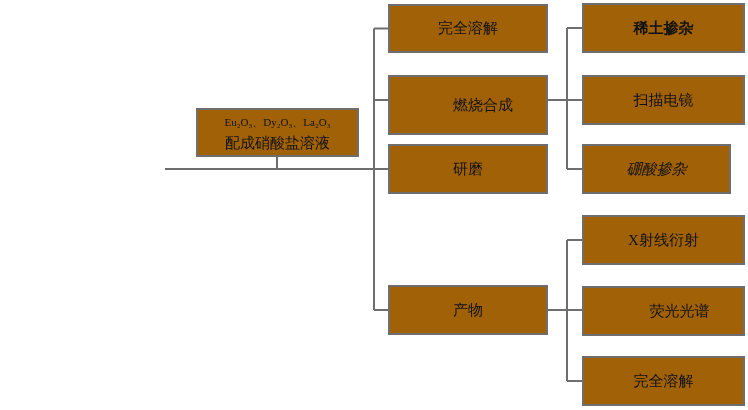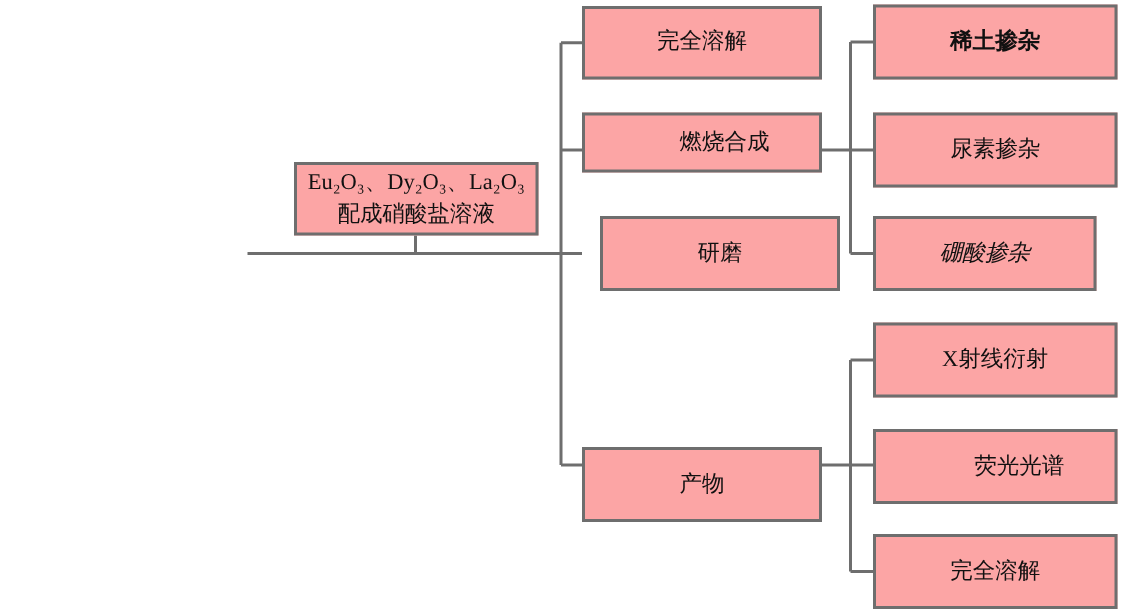--- a/index.html
+++ b/index.html
@@ -20,42 +20,42 @@
     position: absolute;
     left: 0;
     top: 0;
     width: 748px;
     height: 410px;
   }
   .node {
     position: absolute;
     box-sizing: border-box;
     border: 2px solid #6e6e6e;
-    background: #fca5a5;
+    background: #a16207;
     display: flex;
     flex-direction: column;
     align-items: center;
     justify-content: center;
     text-align: center;
     font-size: 15px;
     line-height: 21px;
     color: #111111;
   }
   .node .formula {
-    font-size: 15px;
+    font-size: 11px;
     line-height: 21px;
     white-space: nowrap;
   }
   
   .box-reagents   { left: 3px;   top: 144px; width: 162px; height: 48px; }
   .box-solution   { left: 196px; top: 108px; width: 163px; height: 49px; }
   .box-p1 { left: 388px; top: 4px;   width: 160px; height: 49px; }
-  .box-p2 { left: 388px; top: 75px;  width: 160px; height: 40px; padding-left: 30px; }
-  .box-p3 { left: 388px; top: 144px; width: 160px; height: 50px; margin-left: 12px; }
-  .box-p4 { left: 388px; top: 285px; width: 160px; height: 50px; margin-top: 13px; }
+  .box-p2 { left: 388px; top: 75px;  width: 160px; height: 60px; padding-left: 30px; }
+  .box-p3 { left: 388px; top: 144px; width: 160px; height: 50px; }
+  .box-p4 { left: 388px; top: 285px; width: 160px; height: 50px; }
   .box-d1 { left: 582px; top: 3px;   width: 163px; height: 50px; font-weight: bold; }
   .box-d2 { left: 582px; top: 75px;  width: 163px; height: 50px; }
   .box-d3 { left: 582px; top: 144px; width: 149px; height: 50px; font-style: italic; }
   .box-a1 { left: 582px; top: 215px; width: 163px; height: 50px; }
   .box-a2 { left: 582px; top: 286px; width: 163px; height: 50px; padding-left: 32px; }
   .box-a3 { left: 582px; top: 356px; width: 163px; height: 50px; }
 </style>
 </head>
 <body>
 
@@ -99,21 +99,21 @@
     <div>研磨</div>
   </div>
   <div class="node box-p4">
     <div>产物</div>
   </div>
 
   <div class="node box-d1">
     <div>稀土掺杂</div>
   </div>
   <div class="node box-d2">
-    <div>尿素掺杂</div>
+    <div>扫描电镜</div>
   </div>
   <div class="node box-d3">
     <div>硼酸掺杂</div>
   </div>
 
   <div class="node box-a1">
     <div>X射线衍射</div>
   </div>
   <div class="node box-a2">
     <div>荧光光谱</div>

